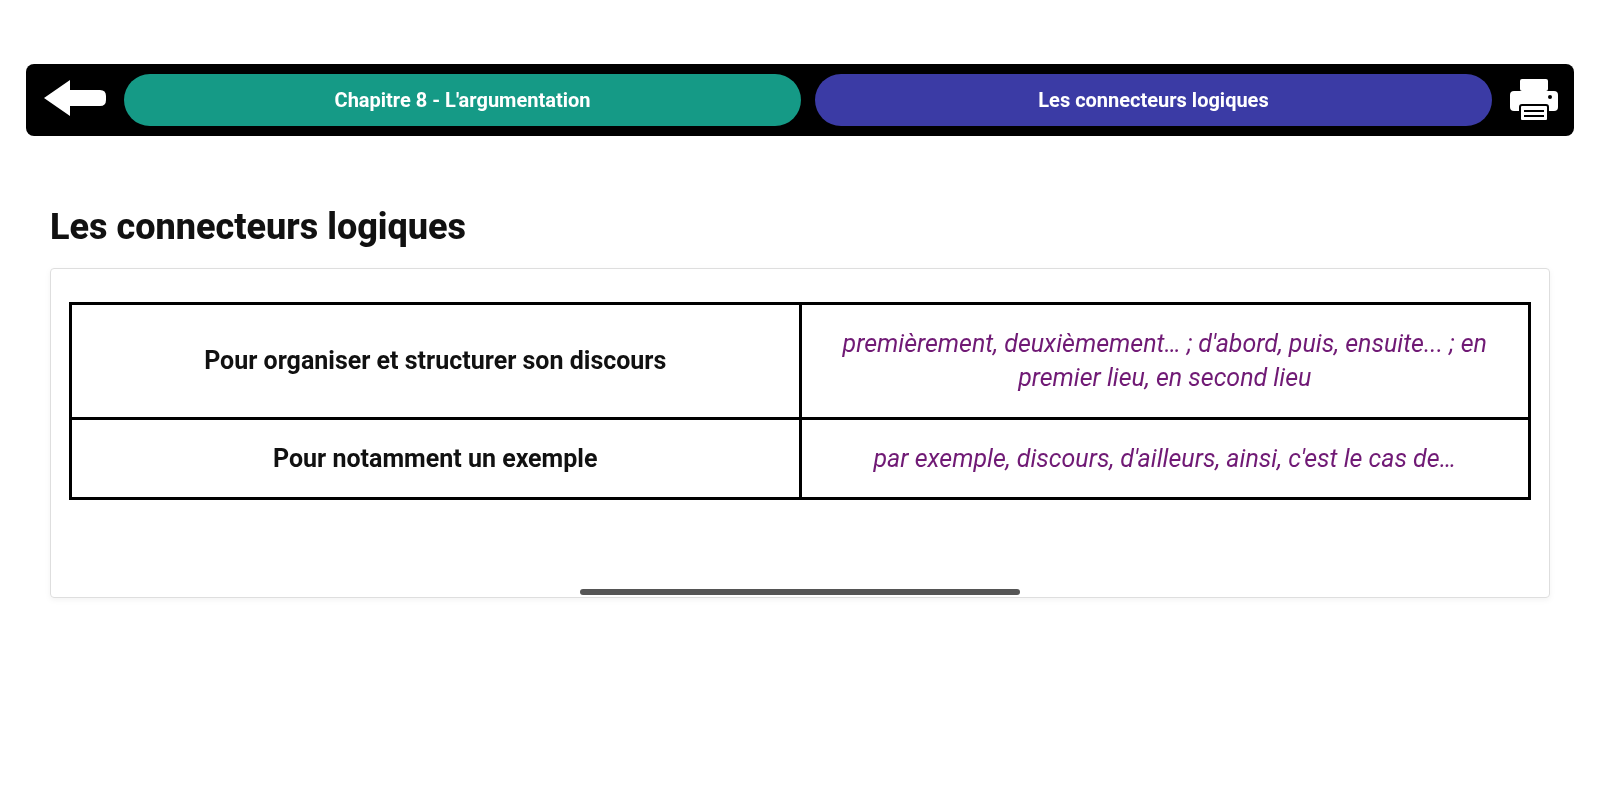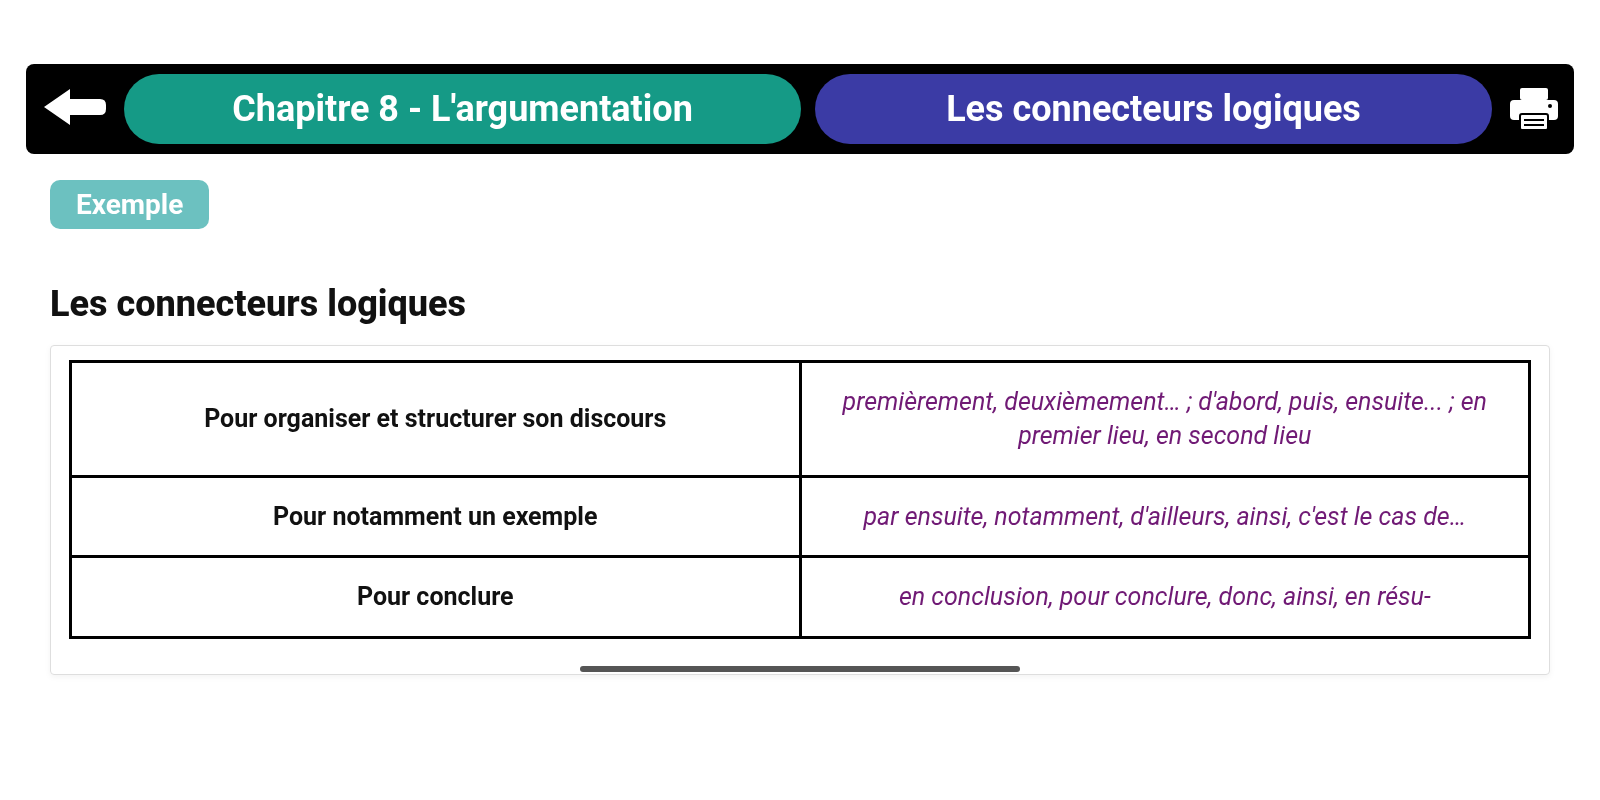--- a/index.html
+++ b/index.html
@@ -28,21 +28,21 @@
     display: flex;
     align-items: center;
     justify-content: center;
     cursor: pointer;
   }
   .pill {
     flex: 1 1 0;
     border-radius: 40px;
     color: #ffffff;
     font-weight: 700;
-    font-size: 36px;
+    font-size: 20px;
     text-align: center;
     padding: 14px 20px;
     cursor: pointer;
     white-space: nowrap;
     overflow: hidden;
     text-overflow: ellipsis;
   }
   .pill.teal { background: #159a86; }
   .pill.indigo { background: #3b3ba5; }
   .print-btn {
@@ -69,21 +69,21 @@
   .heading {
     font-size: 36px;
     font-weight: 800;
     color: #111111;
     margin: 54px 0 20px 0;
   }
   .table-card {
     border: 1px solid #dedede;
     border-radius: 4px;
     box-shadow: 0 2px 6px rgba(0,0,0,0.05);
-    padding: 14px 18px 0 18px;
+    padding: 33px 18px 0 18px;
     position: relative;
     height: 330px;
     overflow: hidden;
   }
   table.connectors {
     width: 100%;
     border-collapse: collapse;
   }
   table.connectors td {
     border: 3px solid #000000;
@@ -138,40 +138,33 @@
         <rect x="4" y="16" width="48" height="20" rx="4" fill="#ffffff"></rect>
         <rect x="14" y="30" width="28" height="16" rx="2" fill="#ffffff" stroke="#000" stroke-width="2"></rect>
         <line x1="18" y1="36" x2="38" y2="36" stroke="#000" stroke-width="2"></line>
         <line x1="18" y1="41" x2="38" y2="41" stroke="#000" stroke-width="2"></line>
         <circle cx="44" cy="22" r="2" fill="#000"></circle>
       </svg>
     </div>
   </div>
 
   <div class="content">
-    <div class="tag">
-      <span>Exemple</span>
-    </div>
 
     <div class="heading">Les connecteurs logiques</div>
 
     <div class="table-card">
       <table class="connectors">
         <tbody>
           <tr>
             <td class="label">Pour organiser et structurer son discours</td>
             <td class="values">premièrement, deuxièmement… ; d'abord, puis, ensuite... ; en premier lieu, en second lieu</td>
           </tr>
           <tr>
             <td class="label">Pour notamment un exemple</td>
-            <td class="values">par ensuite, notamment, d'ailleurs, ainsi, c'est le cas de…</td>
-          </tr>
-          <tr>
-            <td class="label">Pour conclure</td>
-            <td class="values">en conclusion, pour conclure, donc, ainsi, en résu-</td>
+            <td class="values">par exemple, discours, d'ailleurs, ainsi, c'est le cas de…</td>
           </tr>
         </tbody>
       </table>
       <div class="scroll-indicator"></div>
     </div>
   </div>
 
 </div>
 
 </body></html>

